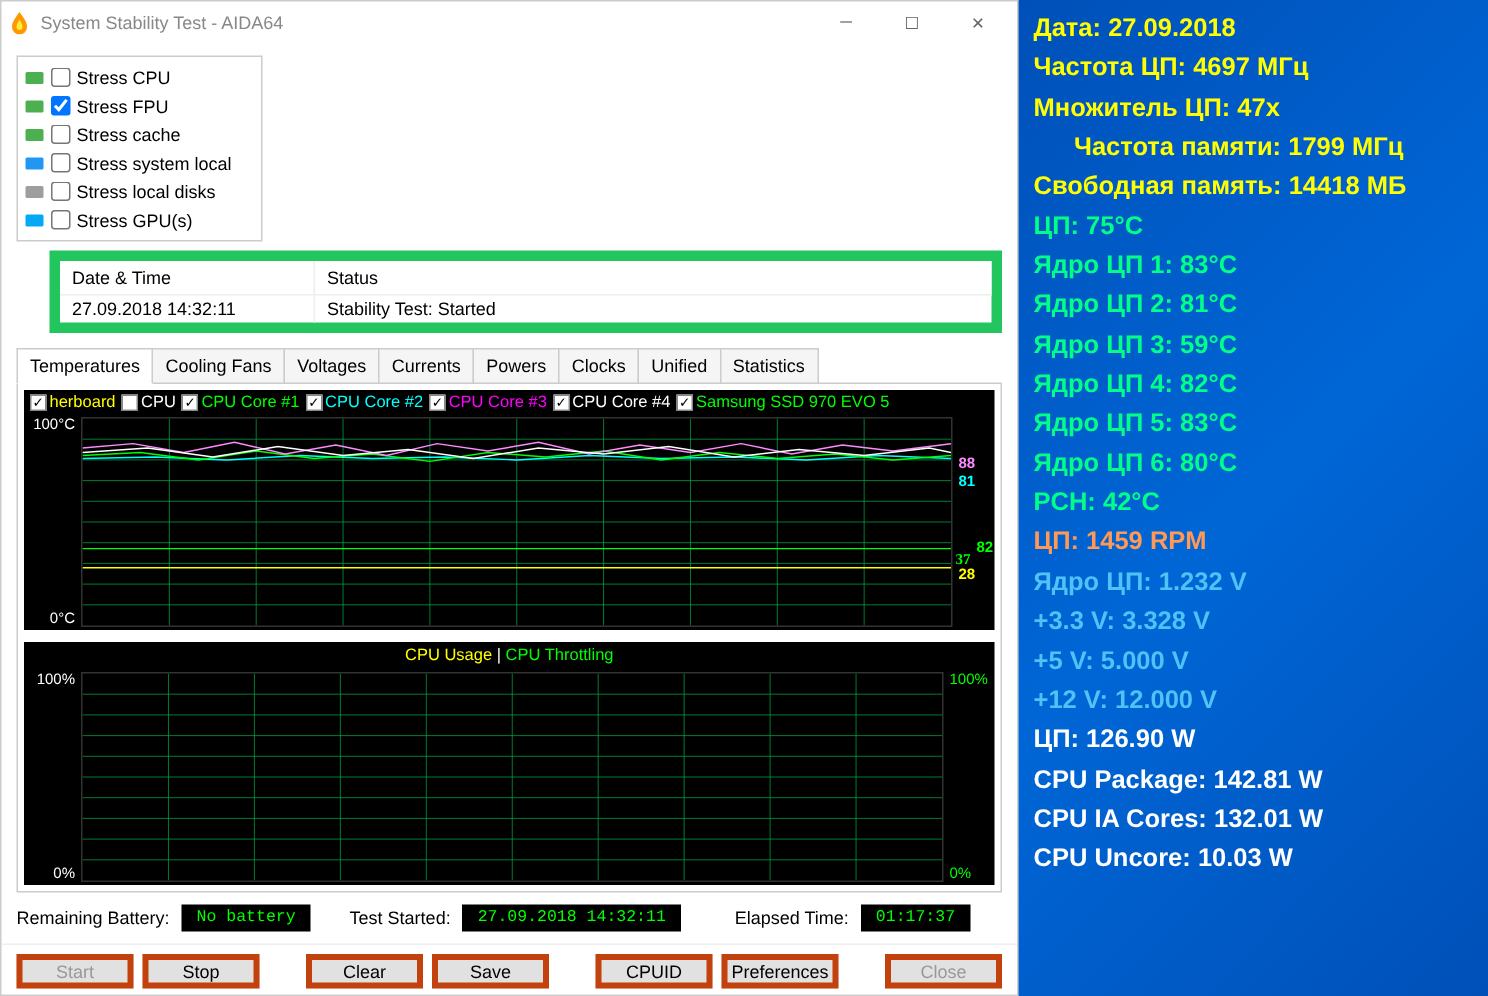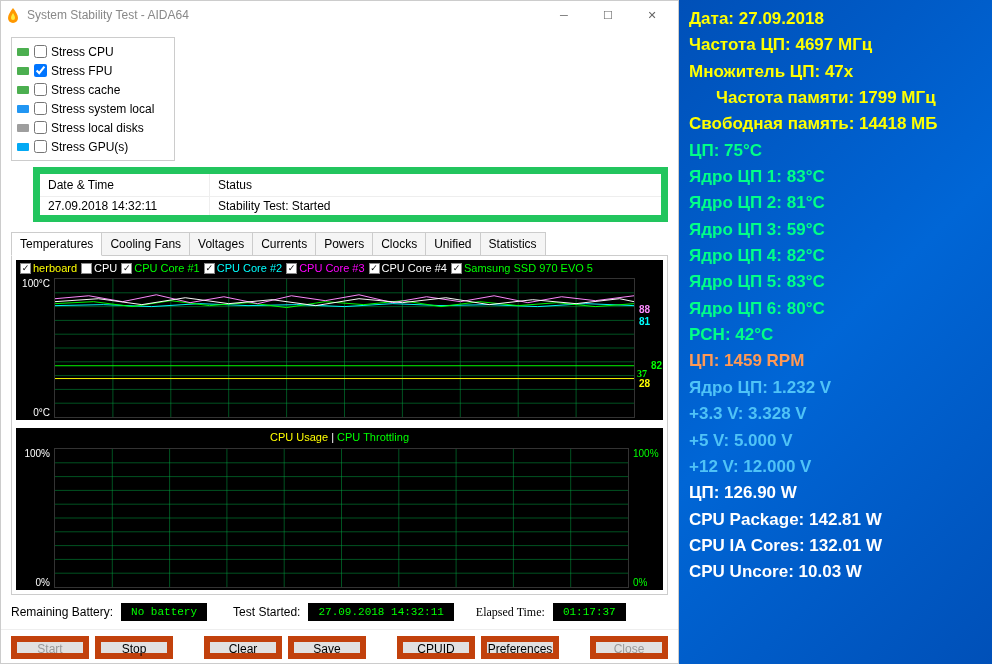--- a/index.html
+++ b/index.html
@@ -29,21 +29,21 @@
 .chart-legend { display: flex; align-items: center; gap: 4px; padding: 2px 4px; flex-wrap: nowrap; overflow: hidden; }
 .chart-legend span { display: inline-flex; align-items: center; gap: 2px; white-space: nowrap; }
 .chk { width: 11px; height: 11px; border: 1px solid #888; background: #fff; display: inline-flex; align-items: center; justify-content: center; font-size: 9px; line-height: 1; color: #000; }
 .chart-body { position: relative; height: 140px; margin: 2px; border: 1px solid #333; }
 .chart2-body { position: relative; height: 140px; margin: 2px; border: 1px solid #333; }
 .axis-label { position: absolute; color: #fff; font-size: 10px; }
 .val-label { position: absolute; font-size: 10px; font-weight: bold; }
 .status-row { display: flex; align-items: center; gap: 8px; font-size: 12px; margin-top: 8px; }
 .status-box { background: #000; padding: 3px 10px; font-size: 11px; color: #0f0; font-family:"Courier New",monospace; }
 .btn-row { display: flex; gap: 6px; padding: 6px 10px; border-top: 1px solid #eee; }
-.btn { width: 78px; height: 23px; font-size: 12px; border: 6px solid #c2410c; background: #e1e1e1; cursor: pointer; }
+.btn { width: 78px; height: 23px; font-size: 12px; border: 4px solid #c2410c; background: #e1e1e1; cursor: pointer; }
 .btn:disabled { color: #999; }
 .btn-row .gap { flex: 1; }
 .side-panel { flex: 1; background: linear-gradient(135deg, #0050b8 0%, #0066d6 50%, #0050b8 100%); padding: 6px 10px; font-weight: bold; font-size: 17px; line-height: 1.55; font-family: "Segoe UI", sans-serif; }
 .sp-line { white-space: nowrap; }
 svg.grid { position:absolute; top:0; left:0; width:100%; height:100%; }
 </style>
 </head>
 <body>
 
 <div class="app-window">
@@ -250,21 +250,21 @@
           </div>
         </div>
       </div>
     </div>
 
     <div class="status-row">
       <span>Remaining Battery:</span>
       <span class="status-box">No battery</span>
       <span style="margin-left:18px;">Test Started:</span>
       <span class="status-box">27.09.2018 14:32:11</span>
-      <span style="margin-left:14px;font-family:Liberation Serif, serif;">Elapsed Time:</span>
+      <span style="margin-left:28px;">Elapsed Time:</span>
       <span class="status-box">01:17:37</span>
     </div>
   </div>
 
   <div class="btn-row">
     <button class="btn" disabled="">Start</button>
     <button class="btn">Stop</button>
     <span class="gap"></span>
     <button class="btn">Clear</button>
     <button class="btn">Save</button>

